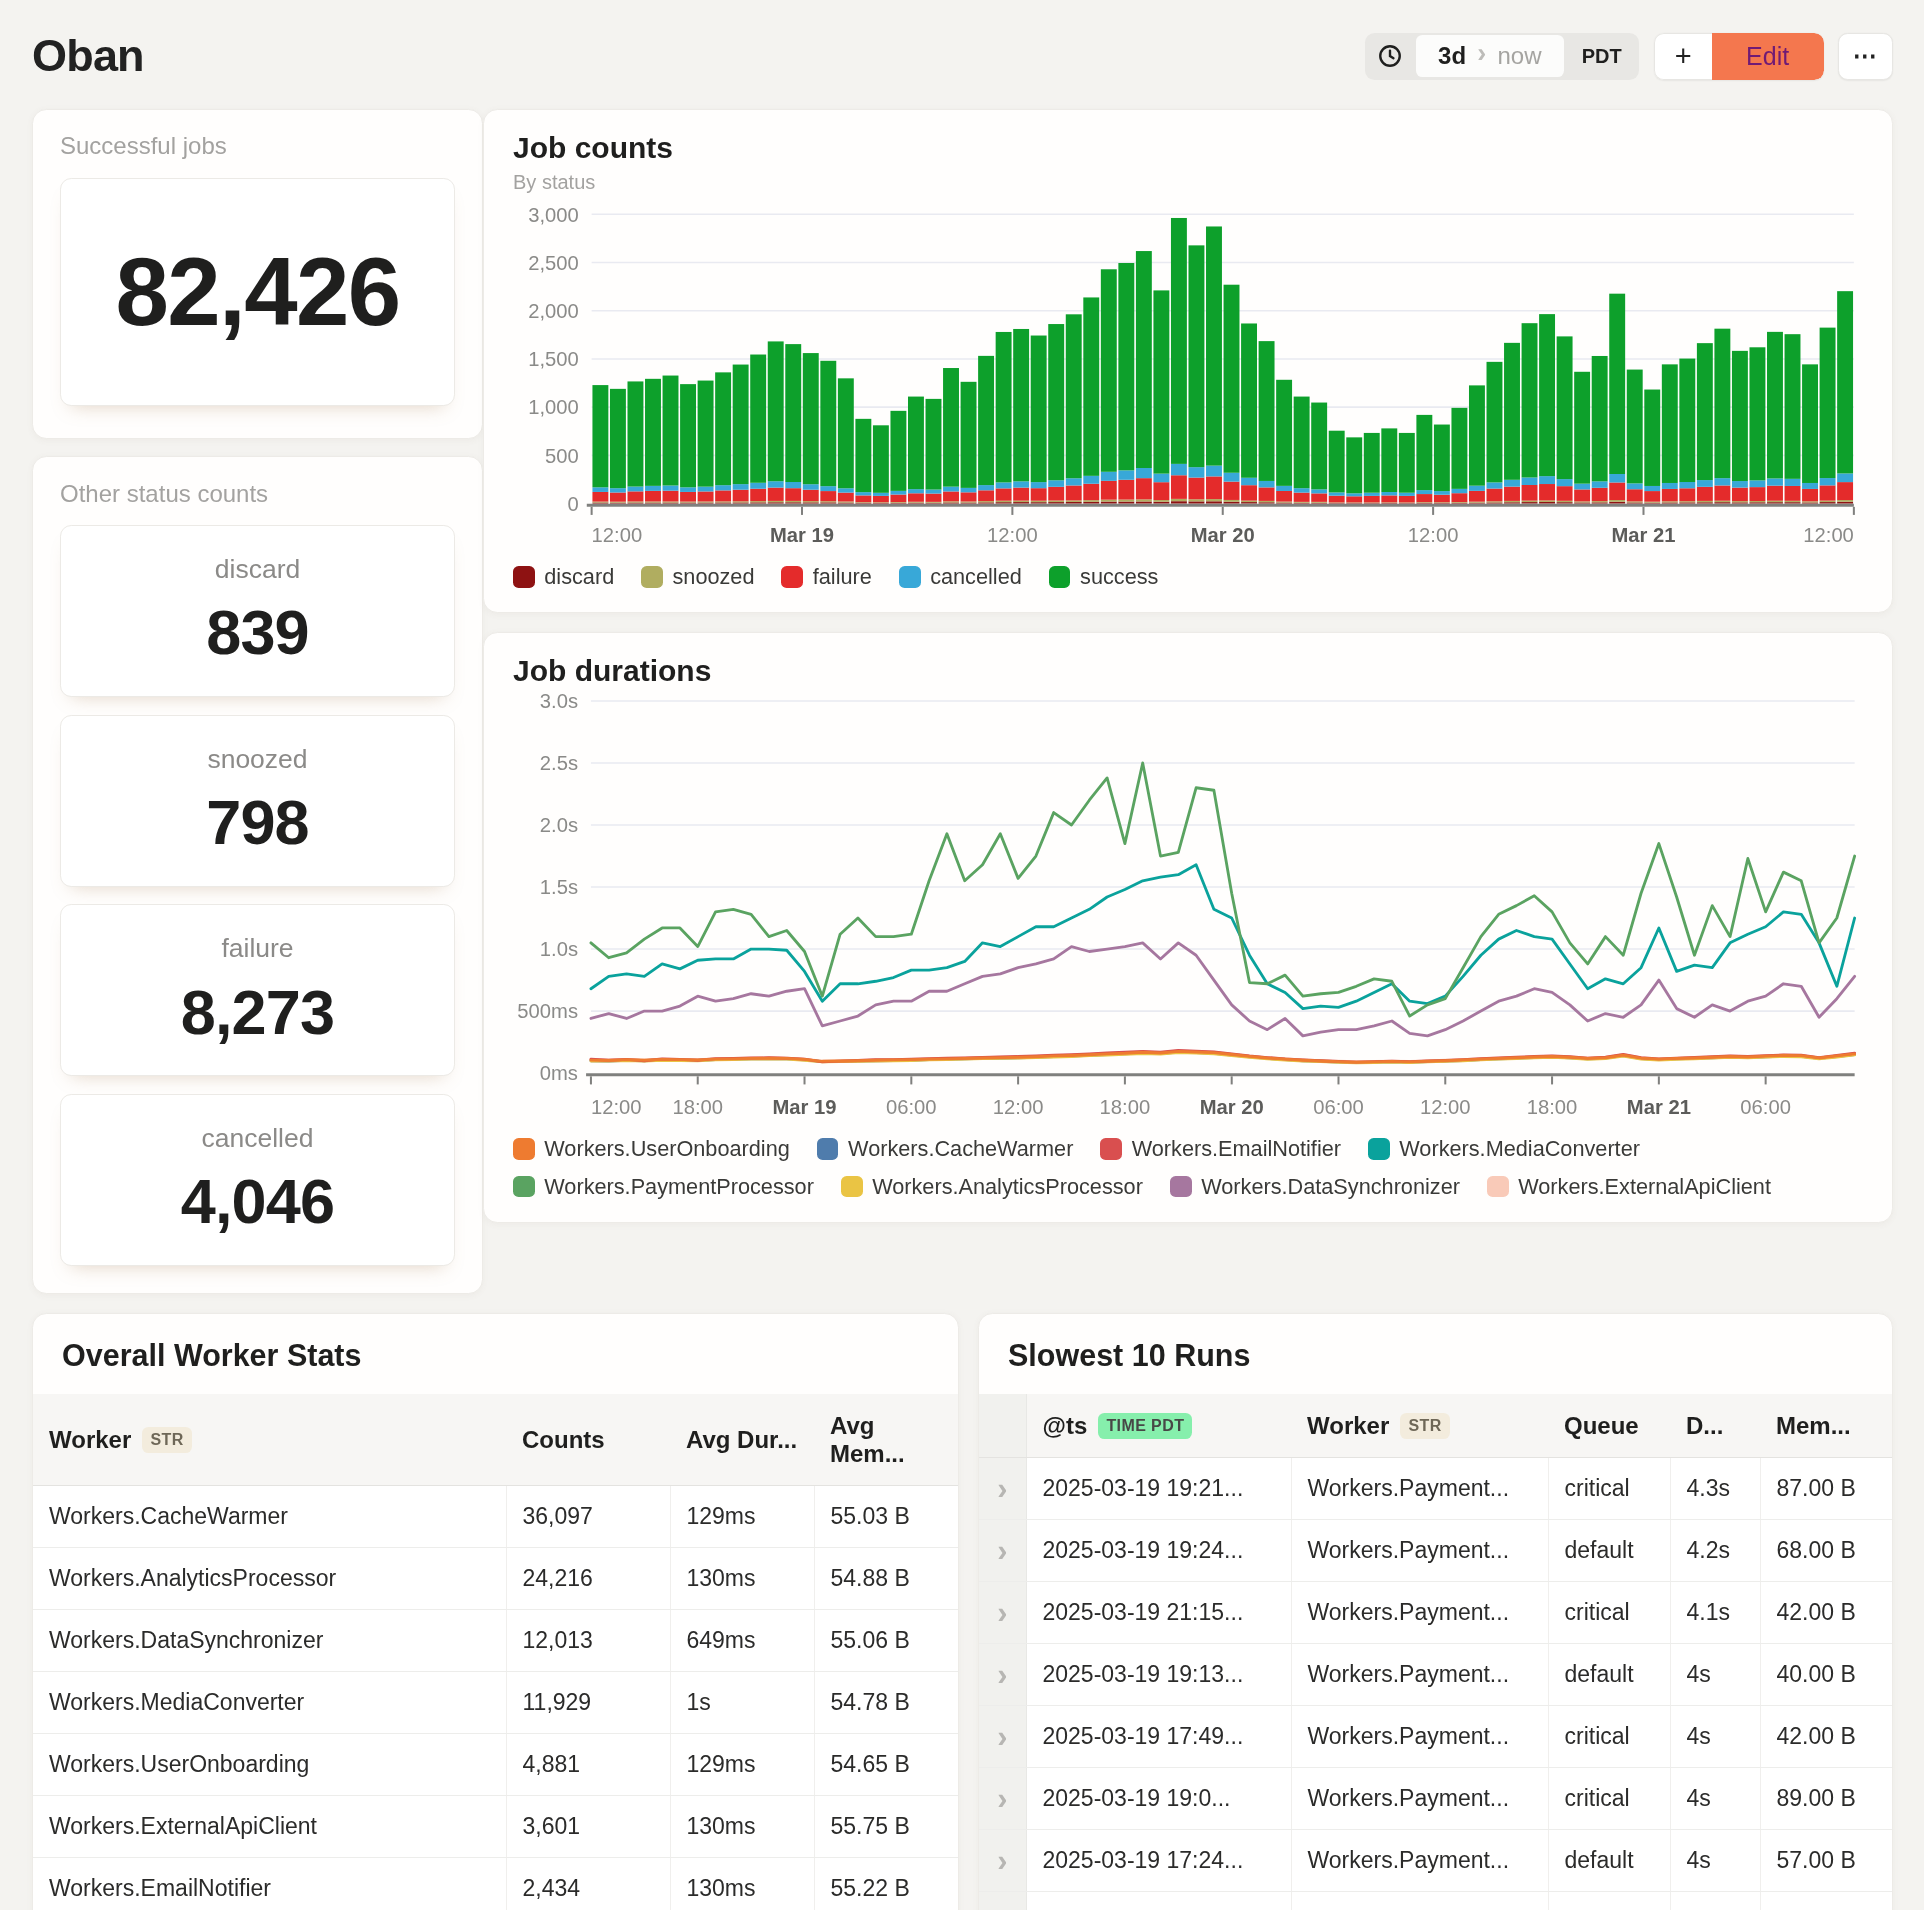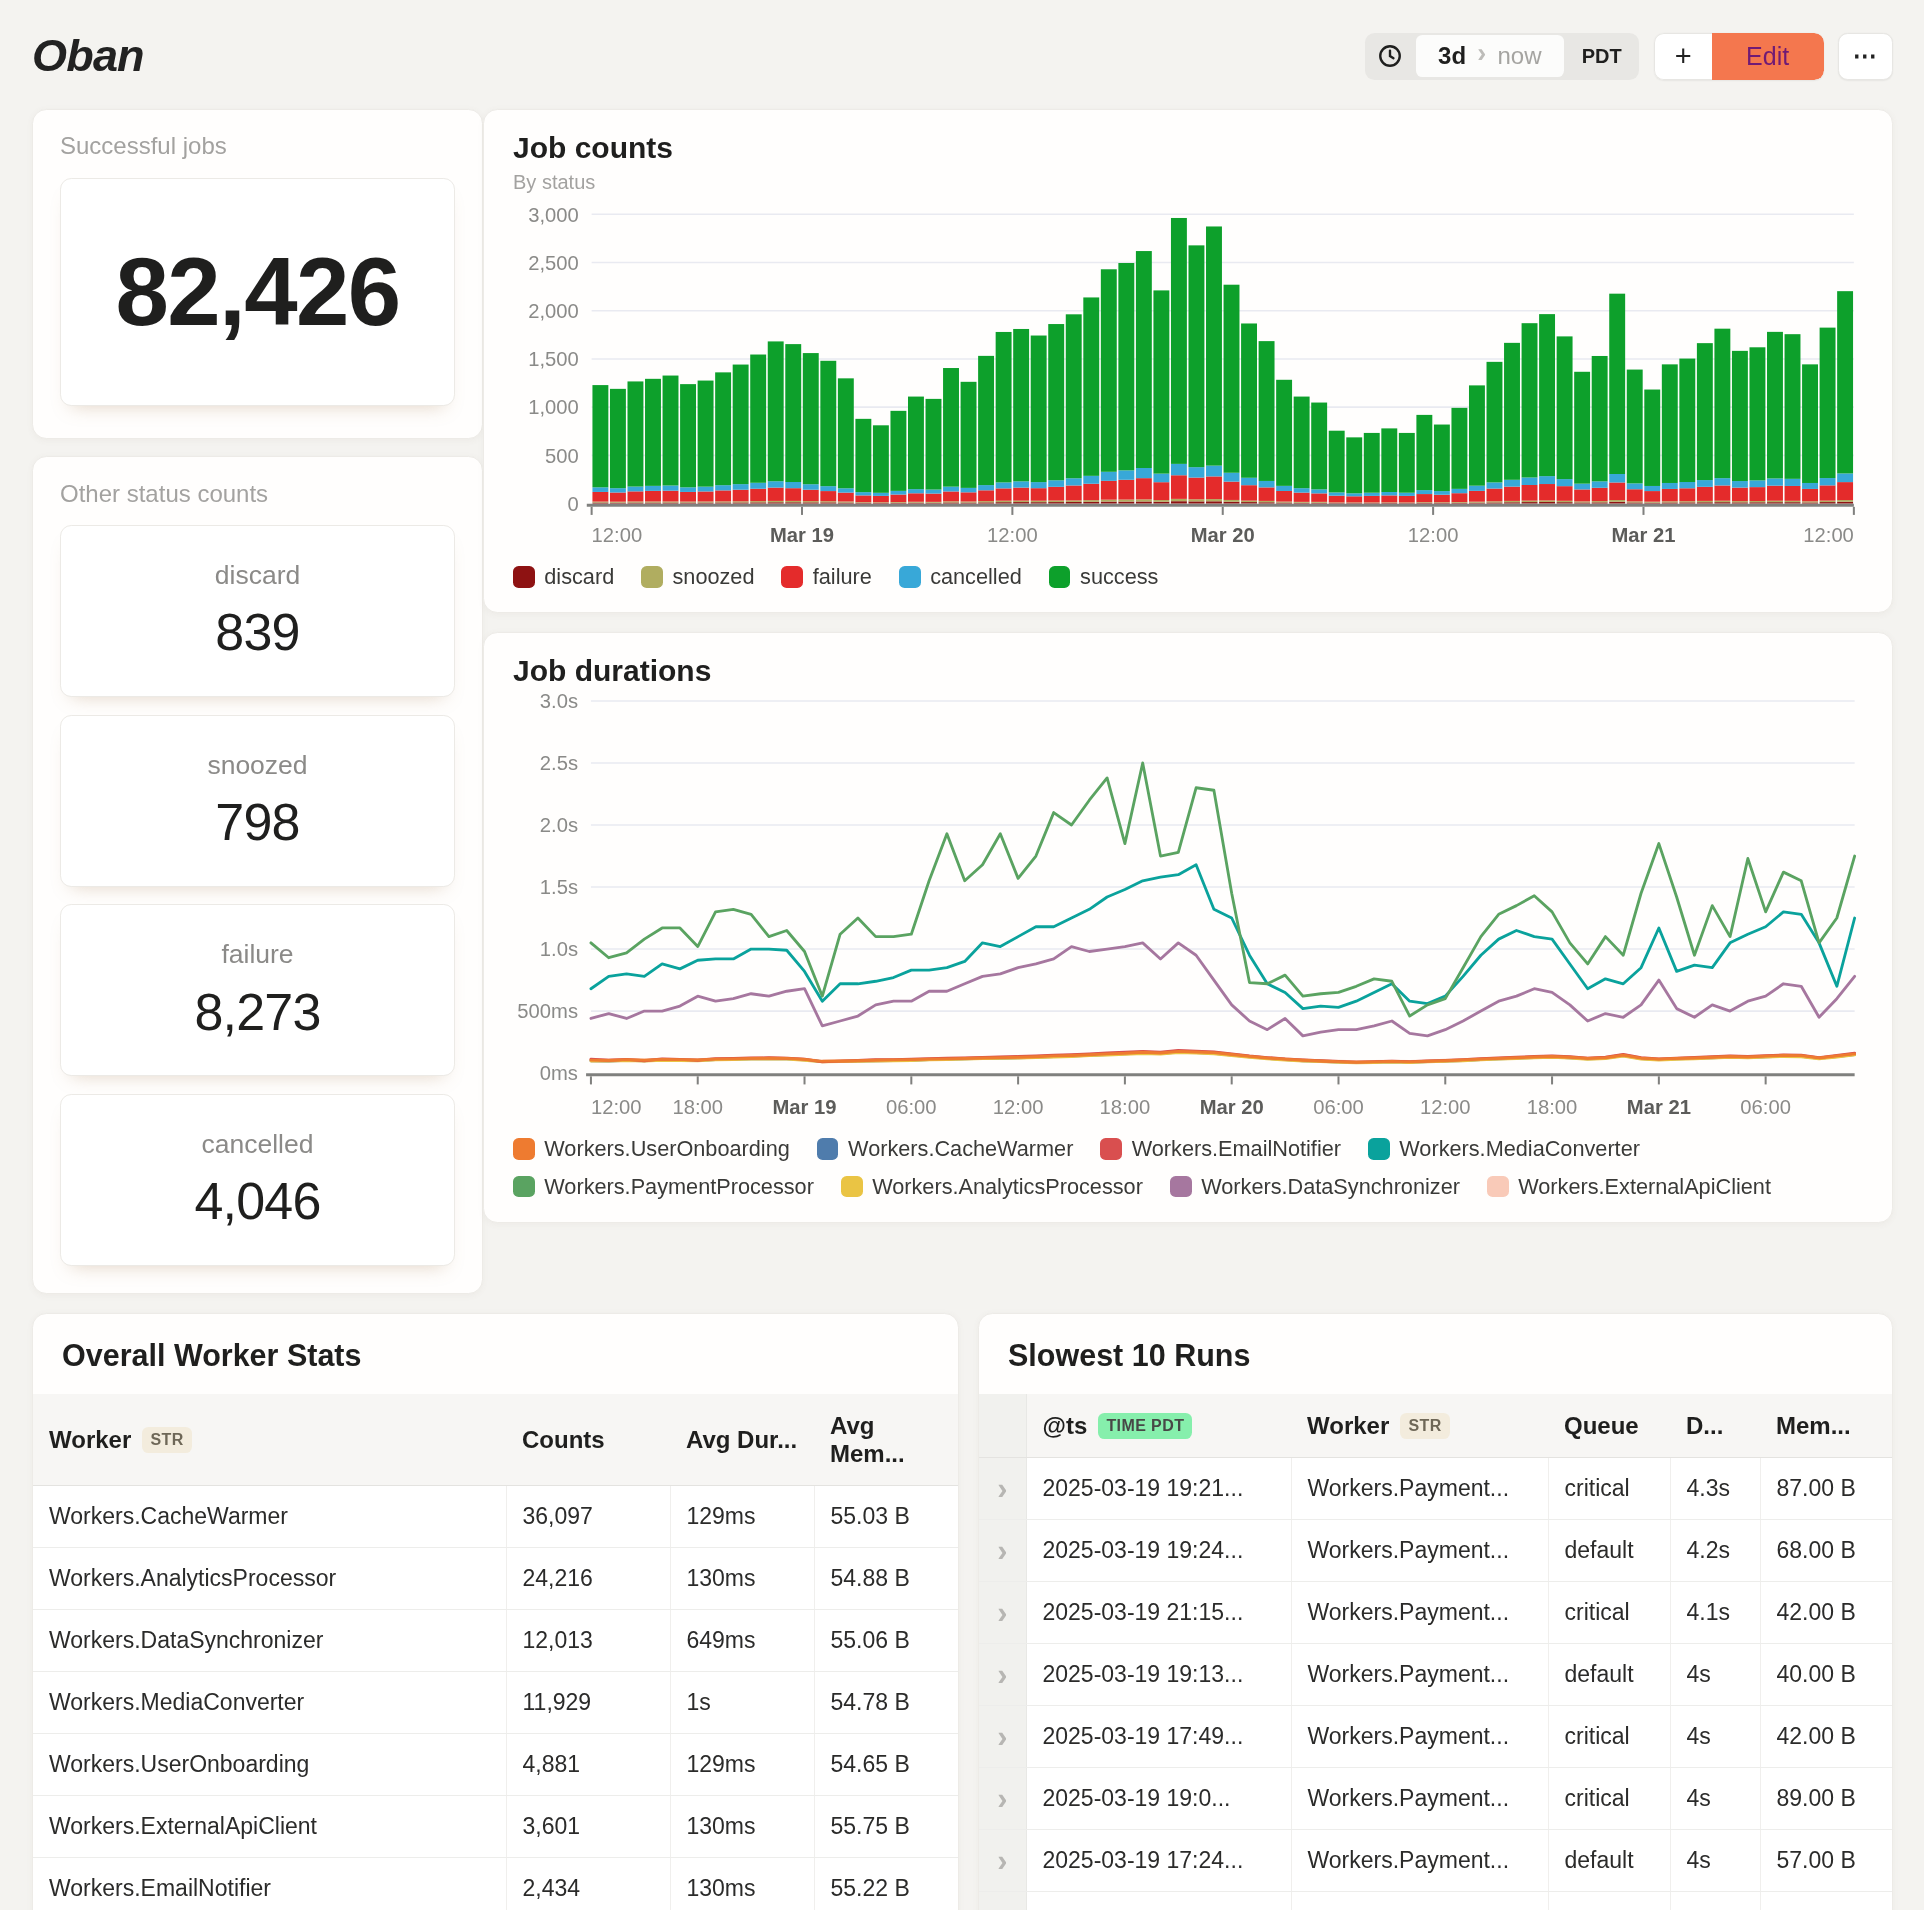--- a/index.html
+++ b/index.html
@@ -2,21 +2,21 @@
 <html style="font-size:13px"><head>
 <meta charset="utf-8">
 <style>
   * { margin:0; padding:0; box-sizing:border-box; }
   html,body { background:#f4f3f0; font-family:"Liberation Sans", sans-serif; color:#1f1f1e; }
   body { width:1925px; height:1911px; overflow:hidden; }
   .page { width:1925px; height:1911px; padding:22.5px 32px 0; overflow:hidden; }
 
   
   .topbar { display:flex; justify-content:space-between; align-items:center; height:67px; margin-bottom:19px; }
-  .topbar h1 { font-size:45px; font-weight:800; letter-spacing:-0.8px; color:#222;font-style:italic; }
+  .topbar h1 { font-size:45px; font-weight:800; letter-spacing:-0.8px; color:#222; }
   .controls { display:flex; align-items:flex-start; gap:14.4px; }
   .timepicker { display:flex; align-items:stretch; background:#e8e7e4; border-radius:9.6px; height:47px; overflow:hidden; cursor:pointer; }
   .tp-clock { display:flex; align-items:center; justify-content:center; width:51px; }
   .tp-mid { display:flex; align-items:center; gap:11.2px; background:#fcfcfb; border-radius:6.4px; margin:2.4px 0; padding:0 22.5px; }
   .tp-mid b { font-size:24px; font-weight:700; }
   .tp-mid .chev { color:#bdbcb9; font-size:27px; font-weight:700; line-height:1; padding-bottom:4.8px;}
   .tp-now { color:#a5a4a1; font-size:24px; }
   .tp-tz { display:flex; align-items:center; padding:0 17.6px; font-size:20px; font-weight:700; }
   .btn-group { display:flex; border-radius:9.6px; overflow:hidden; box-shadow:0 0.8px 1.6px rgba(0,0,0,.06); }
   .btn { border:none; cursor:pointer; font-family:inherit; height:47px; display:flex; align-items:center; justify-content:center; }
@@ -34,21 +34,21 @@
   
   .stat-panel { padding:22.5px 27px 32px; }
   .stat-card { margin-top:17.6px; background:#fff; border:0.8px solid #eceae6; border-radius:11.2px;
                box-shadow:0 11.2px 17.6px -11.2px rgba(170,130,90,.35); display:flex; flex-direction:column;
                align-items:center; justify-content:center; }
   .stat-card.big { height:228px; }
   .stat-card.big .num { font-size:96px; font-weight:800; letter-spacing:-1.6px; }
   .others-panel { padding:22.5px 27px 27px; }
   .status-card { height:172px; margin-top:17.6px; gap:11.2px; }
   .status-card .lab { font-size:26.5px; color:#8b8a88; }
-  .status-card .val { font-size:52px; font-weight:400; letter-spacing:-0.8px; }
+  .status-card .val { font-size:63px; font-weight:700; letter-spacing:-0.8px; }
 
   
   .chart-panel { padding:21px 29px 22.5px; }
   .chart-panel h2 { font-size:30px; font-weight:700; }
   .subtitle { font-size:20px; color:#a3a2a0; margin-top:6.4px; margin-bottom:9.6px; }
   svg.chart { display:block; width:100%; height:auto; }
   text.ax { font-family:"Liberation Sans", sans-serif; font-size:25px; fill:#8a8a88; }
   text.ax.bold { font-weight:700; fill:#5c5c5a; }
   .legend { display:flex; flex-wrap:wrap; gap:11.2px 27px; margin-top:11.2px; }
   .legend .li { display:flex; align-items:center; gap:9.6px; font-size:21.7px; color:#3a3a38; cursor:pointer; }

